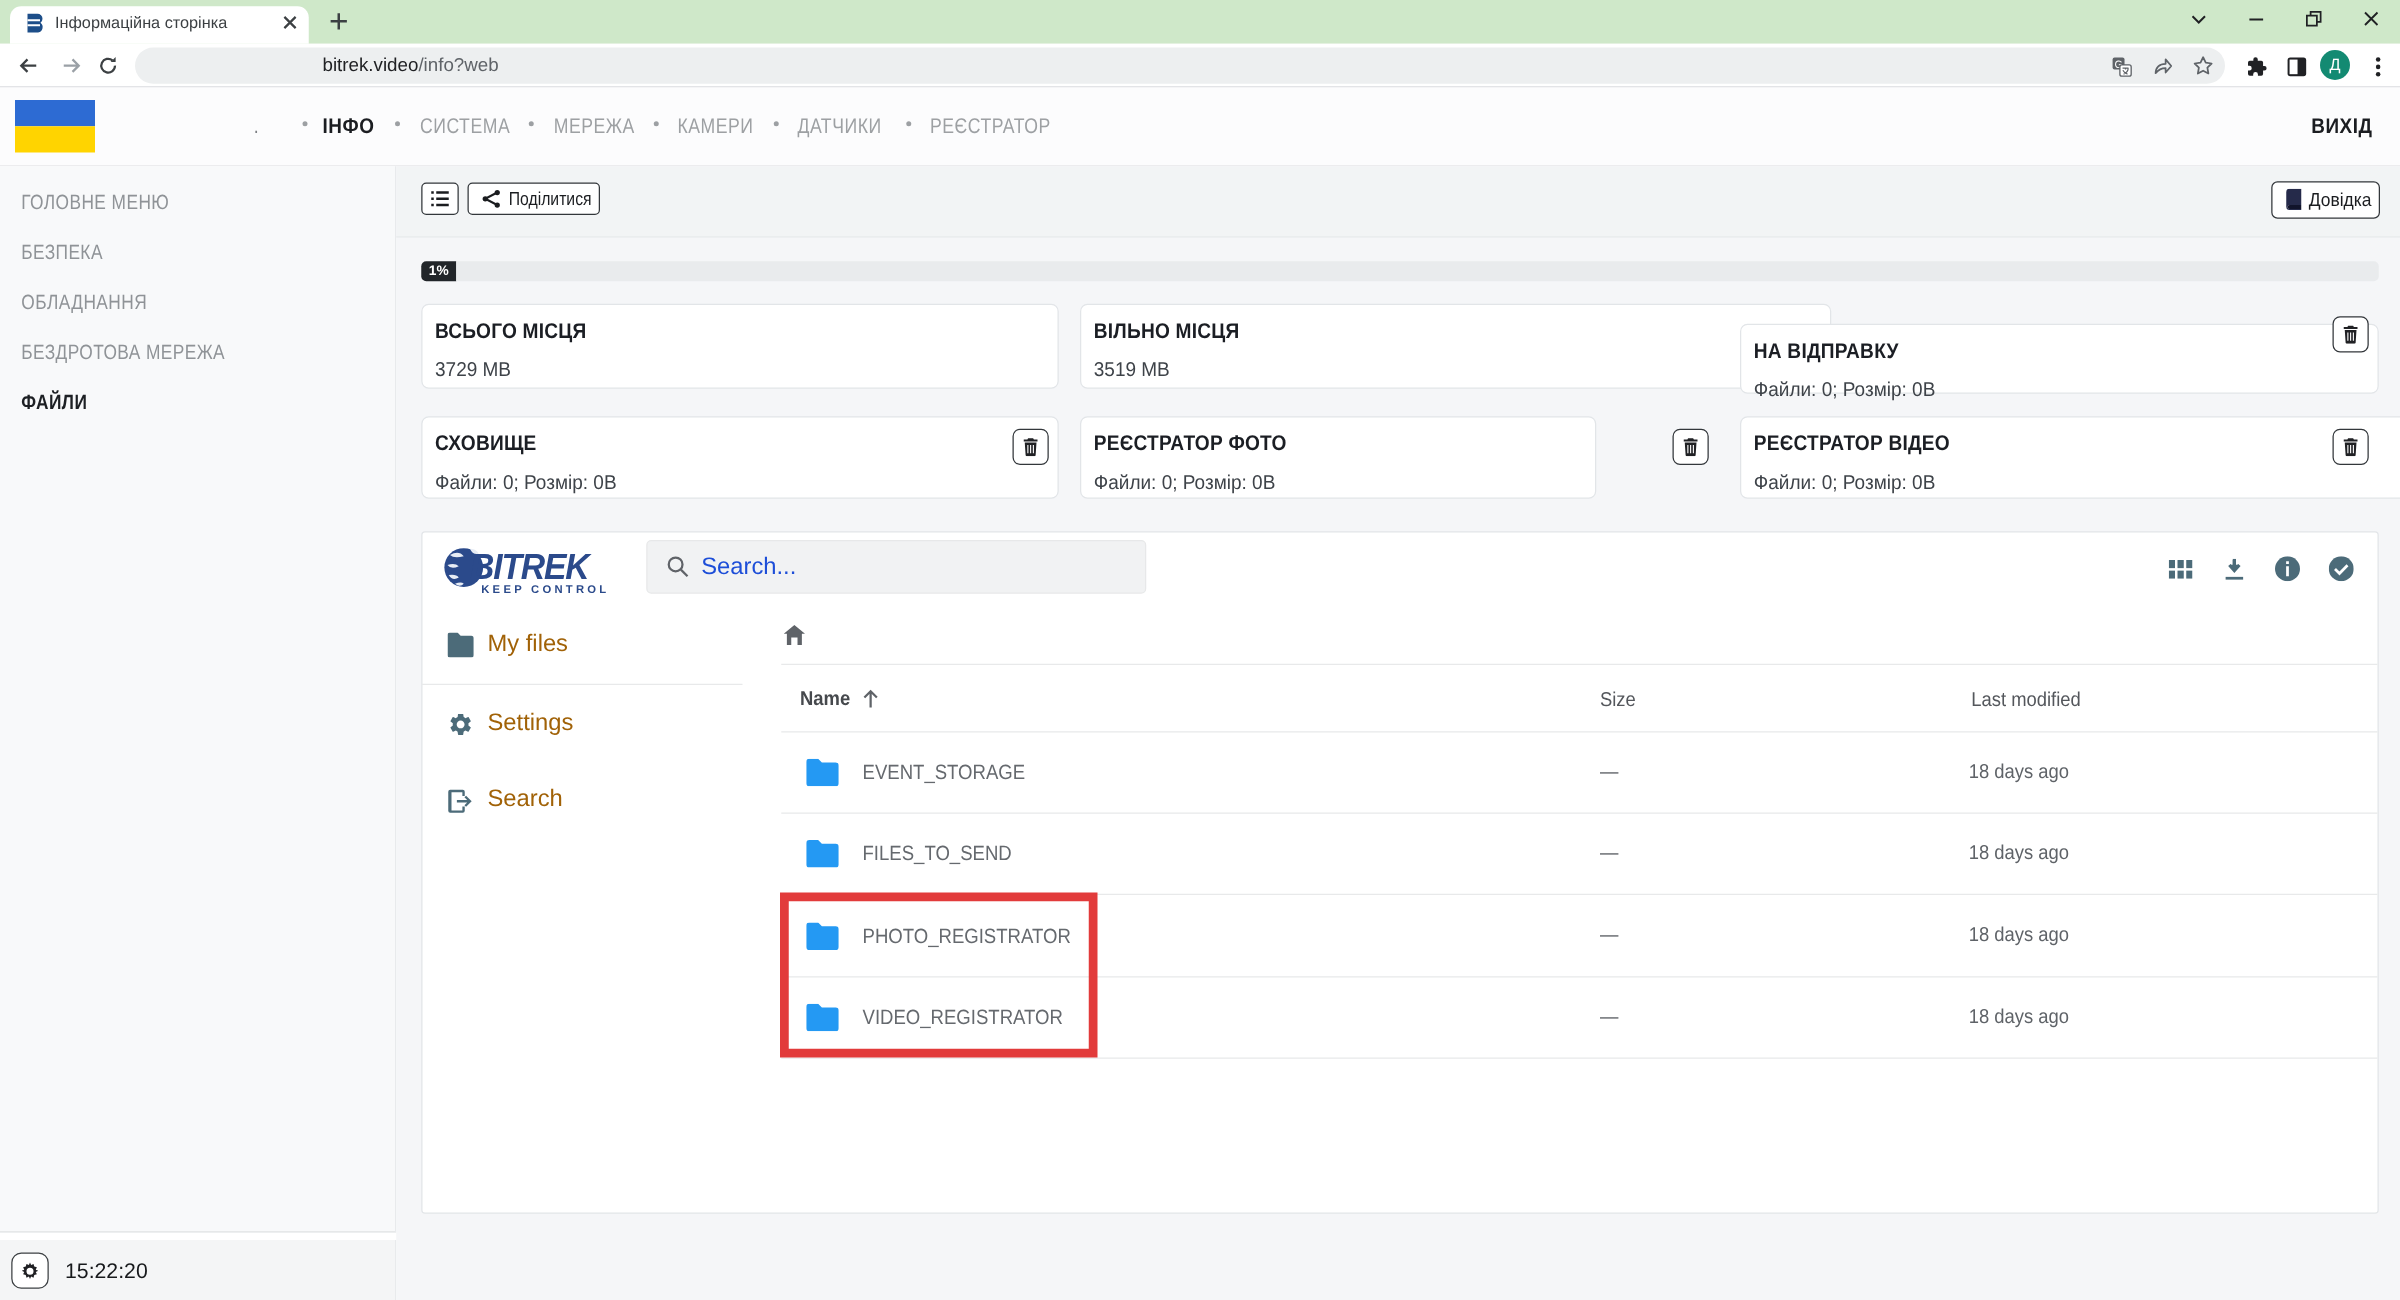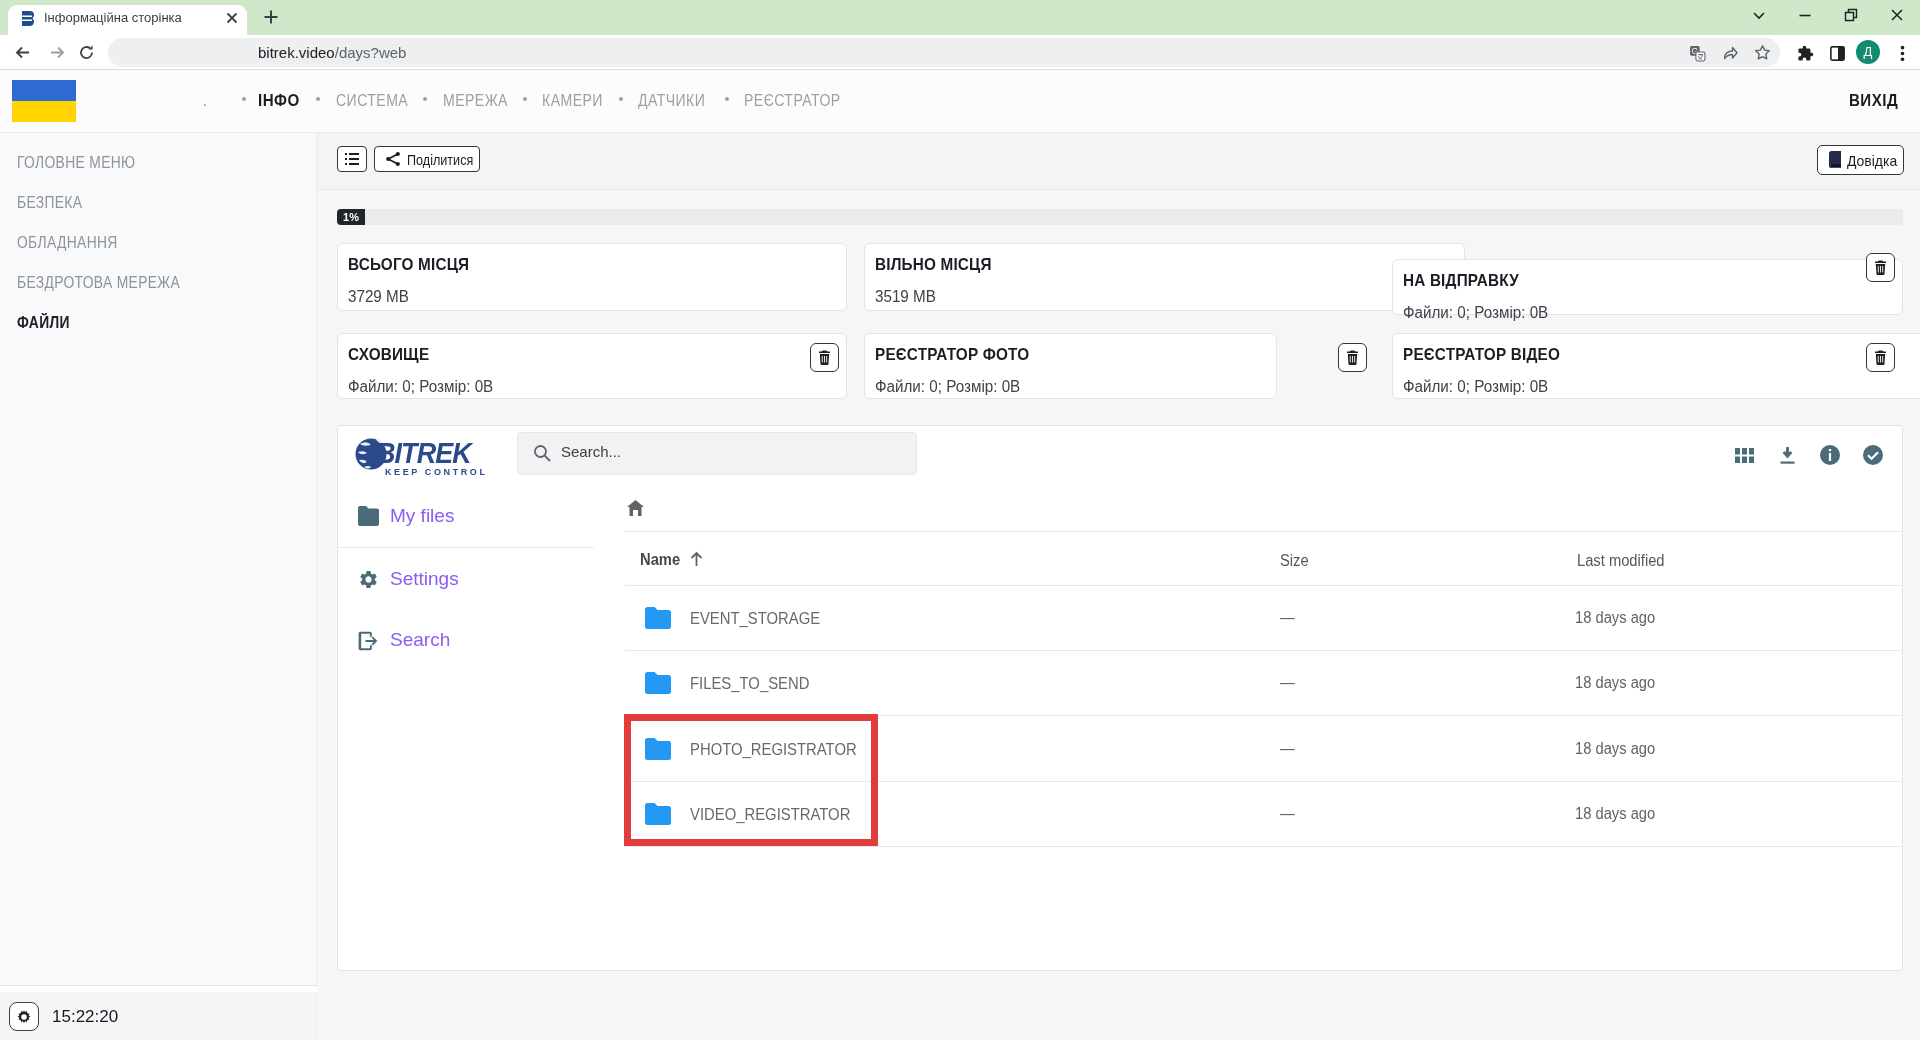--- a/index.html
+++ b/index.html
@@ -52,22 +52,22 @@
   .ptrack { position:absolute; left:365px; top:209px; width:1538px; height:16px; background:#e9ebed; border-radius:0 4px 4px 0; }
 
   .card { position:absolute; background:#fff; border:1px solid #e2e5e8; border-radius:6px; }
   .card .t { position:absolute; left:10px; top:11px; font-size:17px; font-weight:bold; color:#1b1e24; letter-spacing:0.2px; white-space:nowrap; transform:scaleX(0.9); transform-origin:left center; }
   .card .s { position:absolute; left:10px; top:44px; font-size:16px; color:#3e4349; white-space:nowrap; transform:scaleX(0.95); transform-origin:left center; }
   .trash { position:absolute; width:29px; height:29px; background:#fff; border:1.5px solid #33373b; border-radius:6px; }
 
   
   .panel { position:absolute; left:337px; top:425px; width:1566px; height:546px; background:#fff; border:1px solid #e2e5e8; border-radius:3px; }
   .search { position:absolute; left:517px; top:432px; width:400px; height:43px; background:#f1f2f3; border:1px solid #e7e8e9; border-radius:4px; }
-  .search .ph { position:absolute; left:43px; top:10px; font-size:15px; color:#404040; }
-  .leftnav-label { position:absolute; left:390px; font-size:19px; color:#8b5cf6; white-space:nowrap; }
+  .search .ph { position:absolute; left:43px; top:10px; font-size:19px; color:#1d4ed8; }
+  .leftnav-label { position:absolute; left:390px; font-size:19px; color:#a16207; white-space:nowrap; }
   .fl-divider { position:absolute; background:#e8e9ea; height:1px; }
   .fname { position:absolute; left:690px; font-size:16.5px; color:#65696e; white-space:nowrap; transform:scaleX(0.9); transform-origin:left center; }
   .fmeta { position:absolute; font-size:16px; color:#5f6368; white-space:nowrap; transform:scaleX(0.92); transform-origin:left center; }
   .hdr { position:absolute; font-size:16px; color:#46494d; font-weight:bold; white-space:nowrap; transform:scaleX(0.92); transform-origin:left center; }
   .redbox { position:absolute; left:624px; top:714px; width:254px; height:132px; border:7px solid #e23b3b; }
 </style>
 </head>
 <body>
 
 <div class="tabstrip"></div>
@@ -103,21 +103,21 @@
     <path d="M15 8.5 H3 M8 3.5 L3 8.5 L8 13.5" fill="none" stroke="#3c4043" stroke-width="1.8"></path>
   </svg>
 <svg class="nav-ic" style="left:49px" viewBox="0 0 17 17">
     <path d="M2 8.5 H14 M9 3.5 L14 8.5 L9 13.5" fill="none" stroke="#9aa0a6" stroke-width="1.8"></path>
   </svg>
 <svg class="nav-ic" style="left:78px" viewBox="0 0 17 17">
     <path d="M14 8.5 a5.5 5.5 0 1 1 -2-4.2" fill="none" stroke="#3c4043" stroke-width="1.8"></path>
     <path d="M14.5 1.5 v4 h-4 z" fill="#3c4043"></path>
   </svg>
 <div class="urlpill"></div>
-<div class="urltext">bitrek.video<span class="path">/days?web</span></div>
+<div class="urltext">bitrek.video<span class="path">/info?web</span></div>
 <svg class="nav-ic" style="left:1689px;top:45px" width="16" height="16" viewBox="0 0 16 16">
     <rect x="1" y="1" width="9" height="9" rx="1.5" fill="#5f6368"></rect>
     <text x="5.5" y="8.6" font-size="8" fill="#fff" text-anchor="middle" font-family="Liberation Sans">G</text>
     <rect x="6.5" y="6.5" width="8.5" height="8.5" rx="1.5" fill="#fff" stroke="#5f6368" stroke-width="1"></rect>
     <path d="M8.5 9 h4.5 M10.75 9 v1 m2 -1 c0 2-1.5 3.5-3.5 4.5 m-0.5-3 c0.8 1.5 2 2.5 3.5 3" stroke="#5f6368" stroke-width="0.9" fill="none"></path>
   </svg>
 <svg class="nav-ic" style="left:1722px" viewBox="0 0 17 17">
     <path d="M2.5 14.5 c0-4.5 3-7.5 8-7.5 V3.5 L15 8.8 L10.5 14 v-3.5 c-3.5 0-6 1.5-8 4z" fill="none" stroke="#5f6368" stroke-width="1.4" stroke-linejoin="round"></path>
   </svg>
 <svg class="nav-ic" style="left:1754px" viewBox="0 0 17 17">

